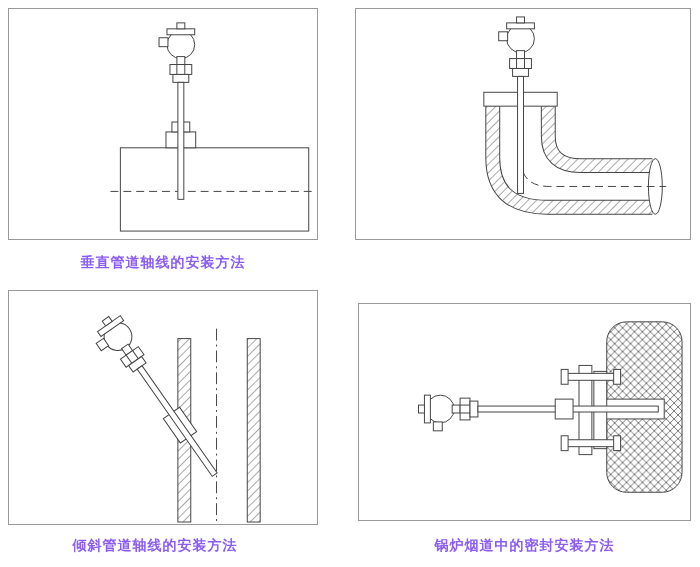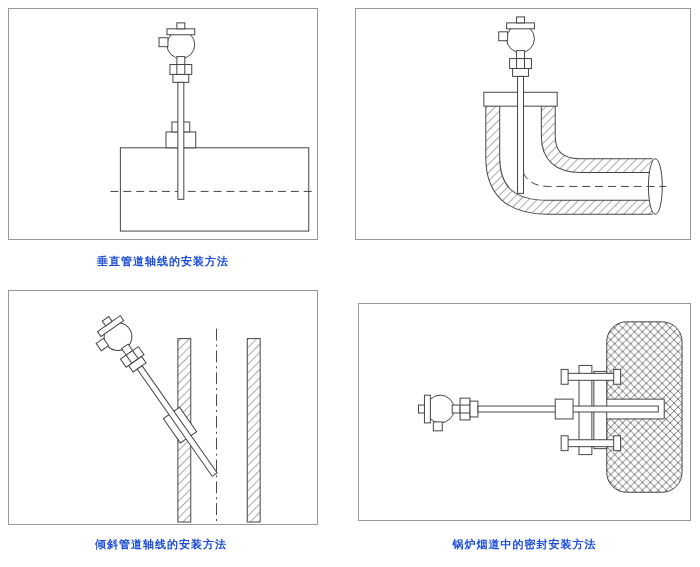--- a/index.html
+++ b/index.html
@@ -17,28 +17,28 @@
     box-sizing:border-box;
   }
   .frame svg{display:block;}
   #frame-1{left:8px;  top:8px;   width:310px; height:232px;}
   #frame-2{left:355px; top:8px;  width:336px; height:232px;}
   #frame-3{left:8px;  top:290px; width:310px; height:235px;}
   #frame-4{left:358px; top:303px; width:333px; height:218px;}
   .caption{
     position:absolute;
     text-align:center;
-    color:#1d4ed8;
-    font-size:11px;
+    color:#8b5cf6;
+    font-size:14px;
     font-weight:bold;
     letter-spacing:1px;
   }
   #caption-1{left:8px;  top:254px; width:310px;}
   #caption-2{left:355px; top:254px; width:336px;}
-  #caption-3{left:6px;  top:537px; width:310px;}
+  #caption-3{left:0;  top:537px; width:310px;}
   #caption-4{left:358px; top:537px; width:333px;}
 
   
   svg .w       {fill:#ffffff; stroke:#444444; stroke-width:1;}
   svg .ln      {stroke:#444444; stroke-width:1;}
   svg .dash    {fill:none; stroke:#444444; stroke-width:1; stroke-dasharray:8 5;}
   svg .dashdot {fill:none; stroke:#444444; stroke-width:1; stroke-dasharray:12 4 2 4;}
   svg .edge    {fill:none; stroke:#444444; stroke-width:15;}
   svg .bandfill{fill:none; stroke:url(#hatch); stroke-width:13;}
   svg .wall    {fill:url(#hatch); stroke:#444444; stroke-width:1;}

